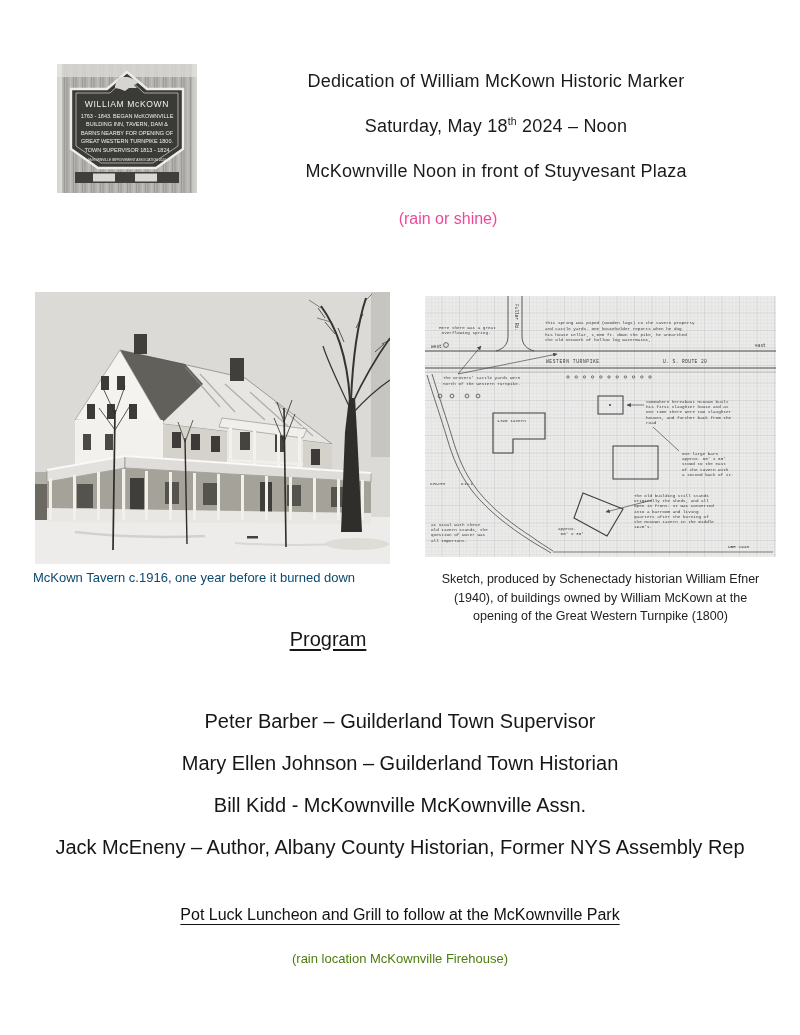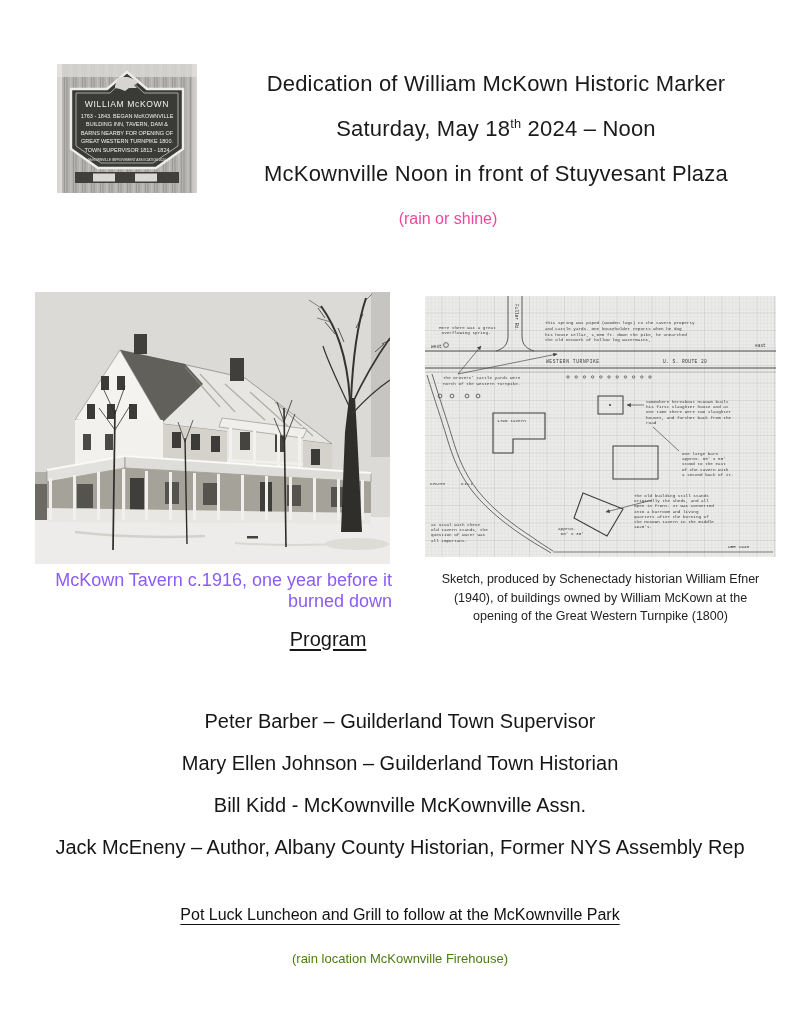--- a/index.html
+++ b/index.html
@@ -1,26 +1,26 @@
 <!DOCTYPE html>
 <html><head>
 <meta charset="utf-8">
 <style>
   html,body{margin:0;padding:0;background:#ffffff;}
   .page{position:relative;width:800px;height:1035px;background:#ffffff;overflow:hidden;
         font-family:"Liberation Sans",sans-serif;color:#1c1c1c;}
-  .title-line{position:absolute;left:200px;width:592px;text-align:center;font-size:22px;
+  .title-line{position:absolute;left:200px;width:592px;text-align:center;font-size:18px;
               color:#1a1a1a;letter-spacing:0.2px;}
   .t1{top:71px;} .t2{top:116px;} .t3{top:161px;}
   .t2 sup{font-size:0.58em;vertical-align:super;}
   .rain-note{position:absolute;left:96px;top:210px;width:704px;text-align:center;font-size:16px;color:#ec4899;}
   .marker-photo{position:absolute;left:57px;top:64px;width:140px;height:129px;}
   .photo-tavern{position:absolute;left:35px;top:292px;width:355px;height:272px;}
   .photo-sketch{position:absolute;left:425px;top:296px;width:351px;height:261px;}
-  .caption-left{position:absolute;left:33px;top:570px;width:359px;text-align:right;font-size:18px;color:#8b5cf6;}
+  .caption-left{position:absolute;left:33px;top:570px;width:359px;text-align:left;font-size:13px;color:#0c4a6e;}
   .caption-right{position:absolute;left:421px;top:570px;width:359px;text-align:center;font-size:12.5px;
                  line-height:18.5px;color:#222;}
   .program-heading{position:absolute;left:0;top:628px;width:656px;text-align:center;font-size:20px;
                    text-decoration:underline;text-underline-offset:3px;color:#161616;}
   .program-item{position:absolute;left:0;width:800px;text-align:center;font-size:20px;color:#161616;}
   .pi0{top:668px;} .pi1{top:710px;} .pi2{top:752px;} .pi3{top:794px;} .pi4{top:836px;}
   .luncheon{position:absolute;left:0;top:906px;width:800px;text-align:center;font-size:16px;color:#111;
             text-decoration:underline;text-underline-offset:4px;}
   .rain-location{position:absolute;left:0;top:951px;width:800px;text-align:center;font-size:13px;color:#4d7c0f;}
   .sk-txt{font-family:"Liberation Mono",monospace;fill:#3a3a3a;}

